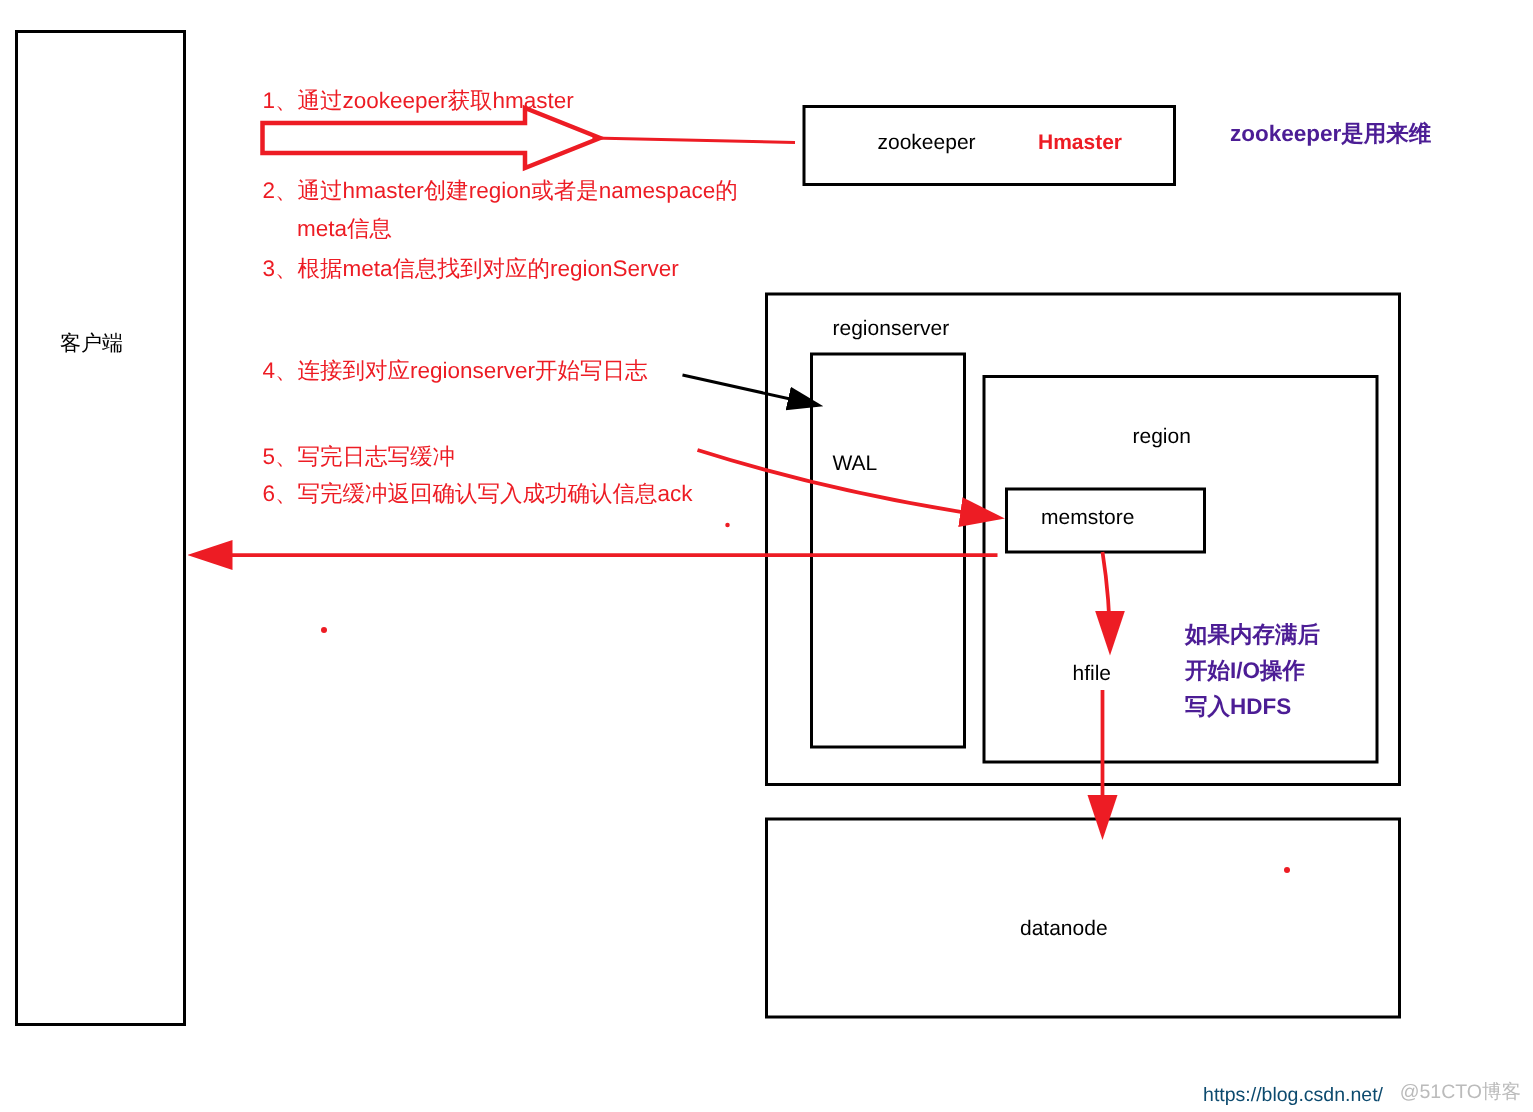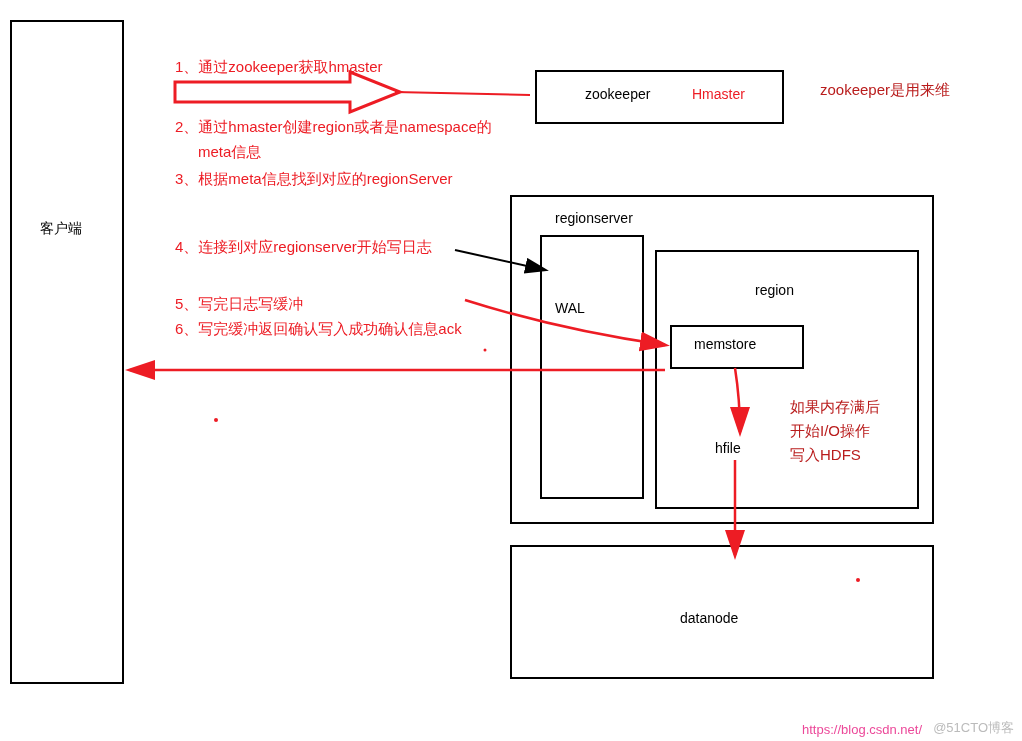--- a/index.html
+++ b/index.html
@@ -1,23 +1,23 @@
 <!DOCTYPE html>
 <html><head>
 <meta charset="utf-8">
 <style>
 body{margin:0;font-family:"Microsoft YaHei",SimSun,Arial,sans-serif;font-size:14px;background:#fff;color:#000;position:relative;width:1022px;height:741px}
 .box{position:absolute;border:2px solid #000;background:#fff}
 .lbl{position:absolute;font-weight:normal}
-.red{color:#ed1c24;font-weight:normal}
+.red{color:#ed1c24;font-weight:bold}
 .step{position:absolute;color:#ed1c24;font-weight:normal;font-size:15px}
-.note{position:absolute;color:#b91c1c;font-weight:normal;font-size:15px;line-height:1.6}
+.note{position:absolute;color:#4c1d95;font-weight:bold;font-size:15px;line-height:1.6}
 svg{position:absolute;top:0;left:0;pointer-events:none}
 .wm{position:absolute;right:8px;bottom:4px;color:#bbb;font-size:13px}
-.wm2{position:absolute;right:100px;bottom:4px;color:#ec4899;font-size:13px}
+.wm2{position:absolute;right:100px;bottom:4px;color:#0c4a6e;font-size:13px}
 </style>
 </head>
 <body>
 
 <div class="box" style="left:10px;top:20px;width:110px;height:660px"></div>
 <div class="lbl" style="left:40px;top:220px">客户端</div>
 
 <div class="box" style="left:535px;top:70px;width:245px;height:50px"></div>
 <div class="lbl" style="left:585px;top:86px">zookeeper</div>
 <div class="lbl red" style="left:692px;top:86px">Hmaster</div>
@@ -43,21 +43,21 @@
 <div class="step" style="left:175px;top:118px">2、通过hmaster创建region或者是namespace的</div>
 <div class="step" style="left:198px;top:143px">meta信息</div>
 <div class="step" style="left:175px;top:170px">3、根据meta信息找到对应的regionServer</div>
 <div class="step" style="left:175px;top:238px">4、连接到对应regionserver开始写日志</div>
 <div class="step" style="left:175px;top:295px">5、写完日志写缓冲</div>
 <div class="step" style="left:175px;top:320px">6、写完缓冲返回确认写入成功确认信息ack</div>
 
 <div class="note" style="left:820px;top:78px">
   <div>zookeeper是用来维</div>
 </div>
-<div class="note" style="left:790px;top:395px">
+<div class="note" style="left:790px;top:412px">
   <div>如果内存满后</div>
   <div>开始I/O操作</div>
   <div>写入HDFS</div>
 </div>
 
 <div class="wm2">https://blog.csdn.net/</div>
 <div class="wm">@51CTO博客</div>
 
 <svg width="1022" height="741">
   <defs>

